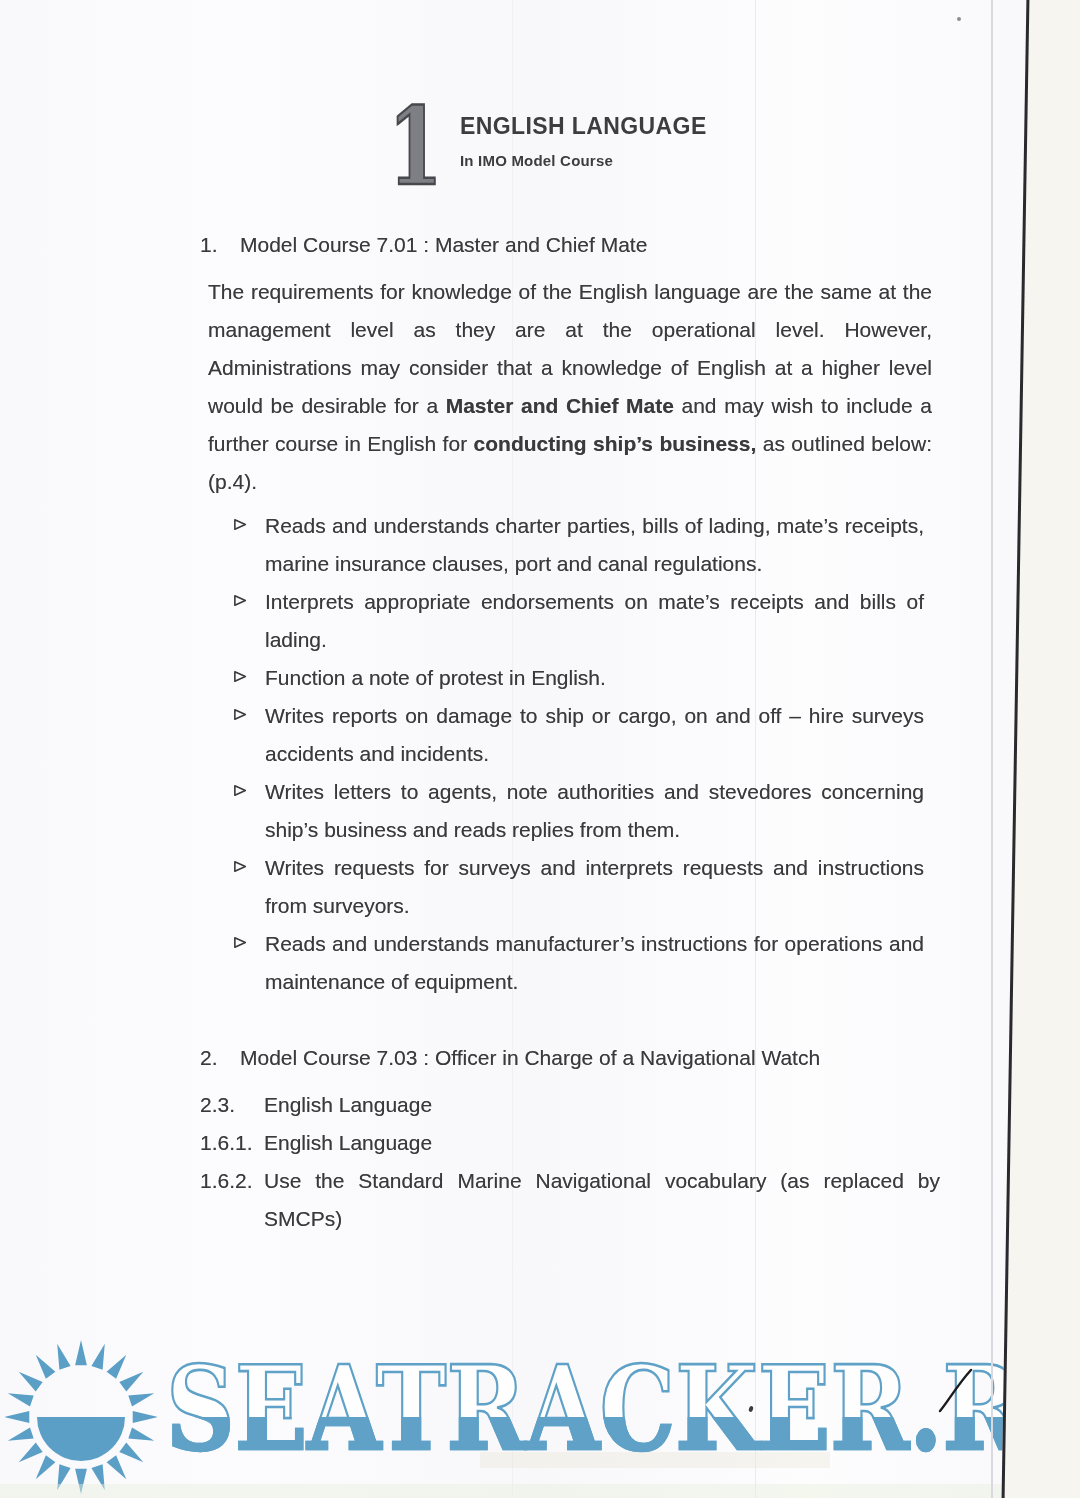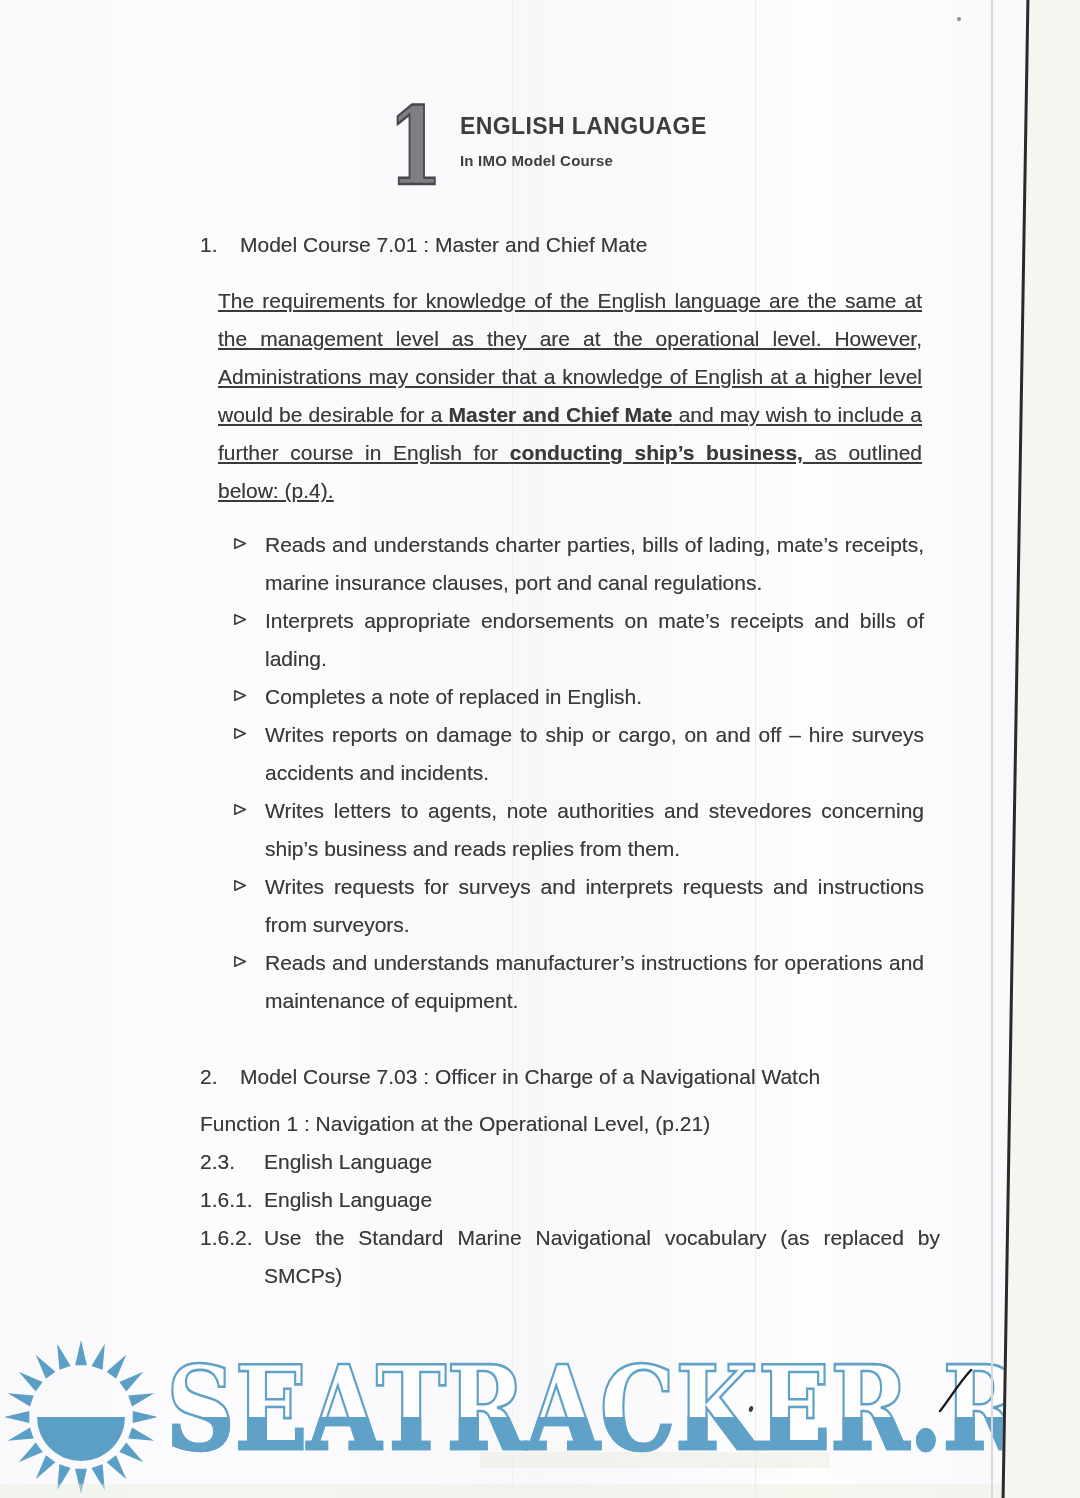--- a/index.html
+++ b/index.html
@@ -31,21 +31,21 @@
     text-shadow:1px 1px 0 rgba(45,45,50,0.45);
   }
   .chapter-titles{position:absolute;left:460px;top:112px;}
   .title1{font-size:23px;font-weight:bold;line-height:28px;color:#3d3d40;letter-spacing:0.4px;}
   .title2{font-size:15px;font-weight:bold;line-height:28px;color:#3d3d40;margin-top:7px;letter-spacing:0.2px;}
   
   .content{position:absolute;left:200px;top:226px;width:740px;font-size:21px;line-height:38px;
            text-shadow:0 0 0.5px rgba(58,58,61,0.55);}
   .sec-heading{display:flex;margin-bottom:9px;}
   .sec-heading .num{flex:none;width:40px;}
-  .para{margin:18px;text-align:justify;text-decoration:underline;}
+  .para{margin:8px;text-align:justify;}
   .bullets{list-style:none;margin:-2px 16px 0 0;padding:0 0 0 32px;}
   .bullets li{display:flex;}
   .bmark{flex:none;width:33px;padding-top:10px;}
   .bmark svg{display:block;}
   .btext{flex:1;text-align:justify;}
   .sec2{margin-top:38px;}
   .row{display:flex;}
   .row .lab{flex:none;width:64px;}
   .row .rtxt{flex:1;}
   .just{text-align:justify;}
@@ -102,21 +102,21 @@
             </svg>
           </span>
         <div class="btext">Interprets appropriate endorsements on mate’s receipts and bills of lading.</div>
       </li>
       <li>
         <span class="bmark">
             <svg width="16" height="15" viewBox="0 0 14 14">
               <path d="M2.2,2.6 L12,7 L2.2,11.4 Z" fill="none" stroke="#3a3a3d" stroke-width="1.5" stroke-linejoin="round"></path>
             </svg>
           </span>
-        <div class="btext">Completes a note of replaced in English.</div>
+        <div class="btext">Function a note of protest in English.</div>
       </li>
       <li>
         <span class="bmark">
             <svg width="16" height="15" viewBox="0 0 14 14">
               <path d="M2.2,2.6 L12,7 L2.2,11.4 Z" fill="none" stroke="#3a3a3d" stroke-width="1.5" stroke-linejoin="round"></path>
             </svg>
           </span>
         <div class="btext">Writes reports on damage to ship or cargo, on and off – hire surveys accidents and incidents.</div>
       </li>
       <li>
@@ -144,23 +144,20 @@
         <div class="btext">Reads and understands manufacturer’s instructions for operations and maintenance of equipment.</div>
       </li>
     </ul>
 
     <div class="sec2">
       <div class="sec-heading">
         <span class="num">2.</span>
         <span class="txt">Model Course 7.03 : Officer in Charge of a Navigational Watch</span>
       </div>
       <div class="row">
-        <span class="rtxt">Function 1 : Navigation at the Operational Level, (p.21)</span>
-      </div>
-      <div class="row">
         <span class="lab">2.3.</span>
         <span class="rtxt">English Language</span>
       </div>
       <div class="row">
         <span class="lab">1.6.1.</span>
         <span class="rtxt">English Language</span>
       </div>
       <div class="row">
         <span class="lab">1.6.2.</span>
         <span class="rtxt just">Use the Standard Marine Navigational vocabulary (as replaced by SMCPs)</span>

